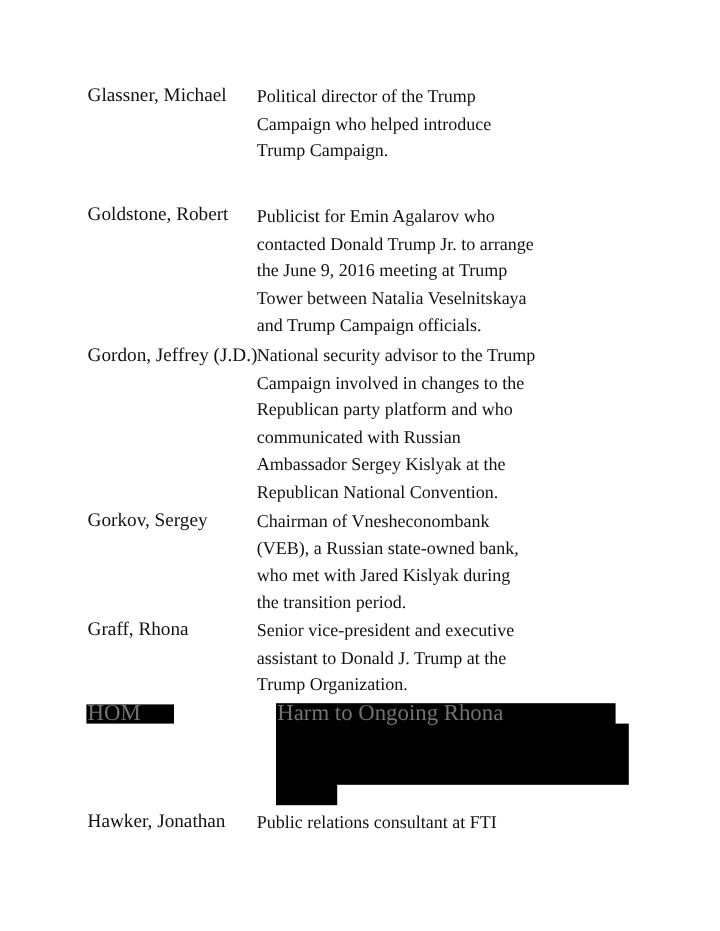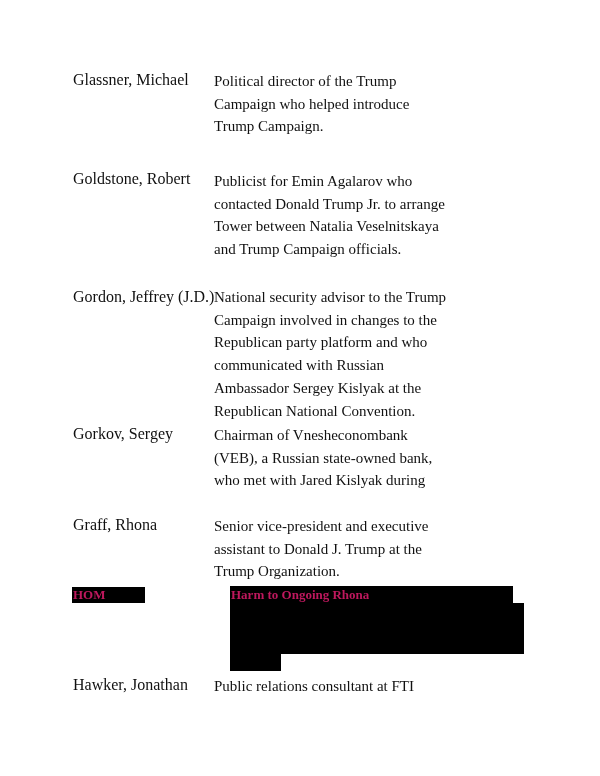--- a/index.html
+++ b/index.html
@@ -9,59 +9,61 @@
   }
   .name {
     position: absolute; left: 73px; font-size: 16px; line-height: 16px; white-space: nowrap;
   }
   .desc {
     position: absolute; left: 214px; width: 320px; font-size: 15px; line-height: 22.7px;
   }
   .desc .ln { display: block; white-space: nowrap; }
   .redact { position: absolute; background: #000000; }
   .redact-label {
-    position: absolute; color: #be185d; font-weight: bold; font-size: 13px; line-height: 16px;
+    position: absolute; color: #737373; font-weight: normal; font-size: 19px; line-height: 16px;
     white-space: nowrap;
   }
 </style>
 </head>
 <body>
 
 <div>
 
   <div class="name" style="top:72px">Glassner, Michael</div>
   <div class="desc" style="top:70px">
     <span class="ln">Political director of the Trump</span>
     <span class="ln">Campaign who helped introduce</span>
     <span class="ln">Trump Campaign.</span>
   </div>
 
   <div class="name" style="top:171px">Goldstone, Robert</div>
   <div class="desc" style="top:170px">
     <span class="ln">Publicist for Emin Agalarov who</span>
     <span class="ln">contacted Donald Trump Jr. to arrange</span>
+    <span class="ln">the June 9, 2016 meeting at Trump</span>
     <span class="ln">Tower between Natalia Veselnitskaya</span>
     <span class="ln">and Trump Campaign officials.</span>
   </div>
 
   <div class="name" style="top:289px">Gordon, Jeffrey (J.D.)</div>
   <div class="desc" style="top:286px">
     <span class="ln">National security advisor to the Trump</span>
     <span class="ln">Campaign involved in changes to the</span>
     <span class="ln">Republican party platform and who</span>
     <span class="ln">communicated with Russian</span>
     <span class="ln">Ambassador Sergey Kislyak at the</span>
     <span class="ln">Republican National Convention.</span>
   </div>
 
   <div class="name" style="top:426px">Gorkov, Sergey</div>
   <div class="desc" style="top:424px">
     <span class="ln">Chairman of Vnesheconombank</span>
     <span class="ln">(VEB), a Russian state-owned bank,</span>
     <span class="ln">who met with Jared Kislyak during</span>
+    <span class="ln">the transition period.</span>
   </div>
 
   <div class="name" style="top:517px">Graff, Rhona</div>
   <div class="desc" style="top:515px">
     <span class="ln">Senior vice-president and executive</span>
     <span class="ln">assistant to Donald J. Trump at the</span>
     <span class="ln">Trump Organization.</span>
   </div>
 
   <div class="redact" style="left:72px; top:587px; width:73px; height:16px"></div>

